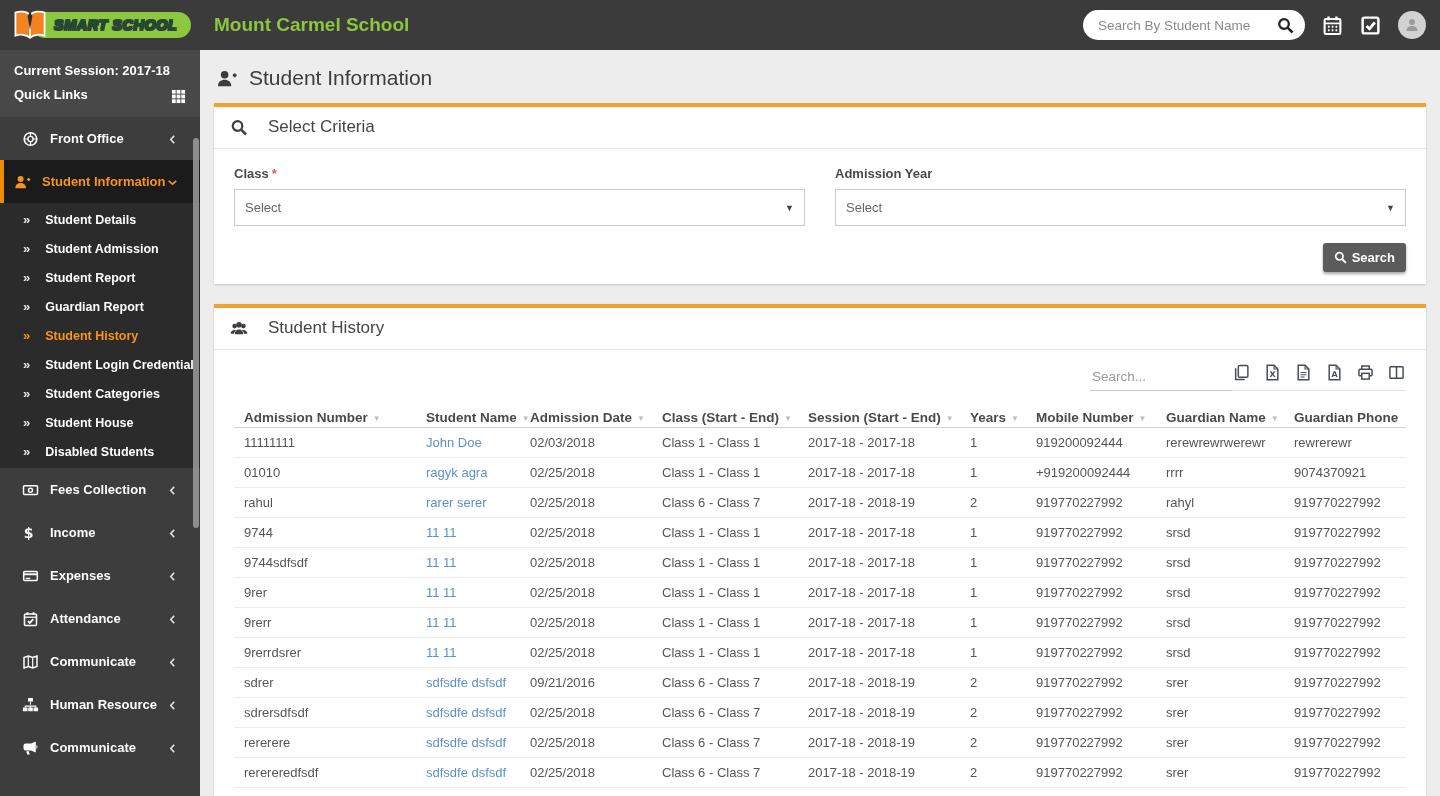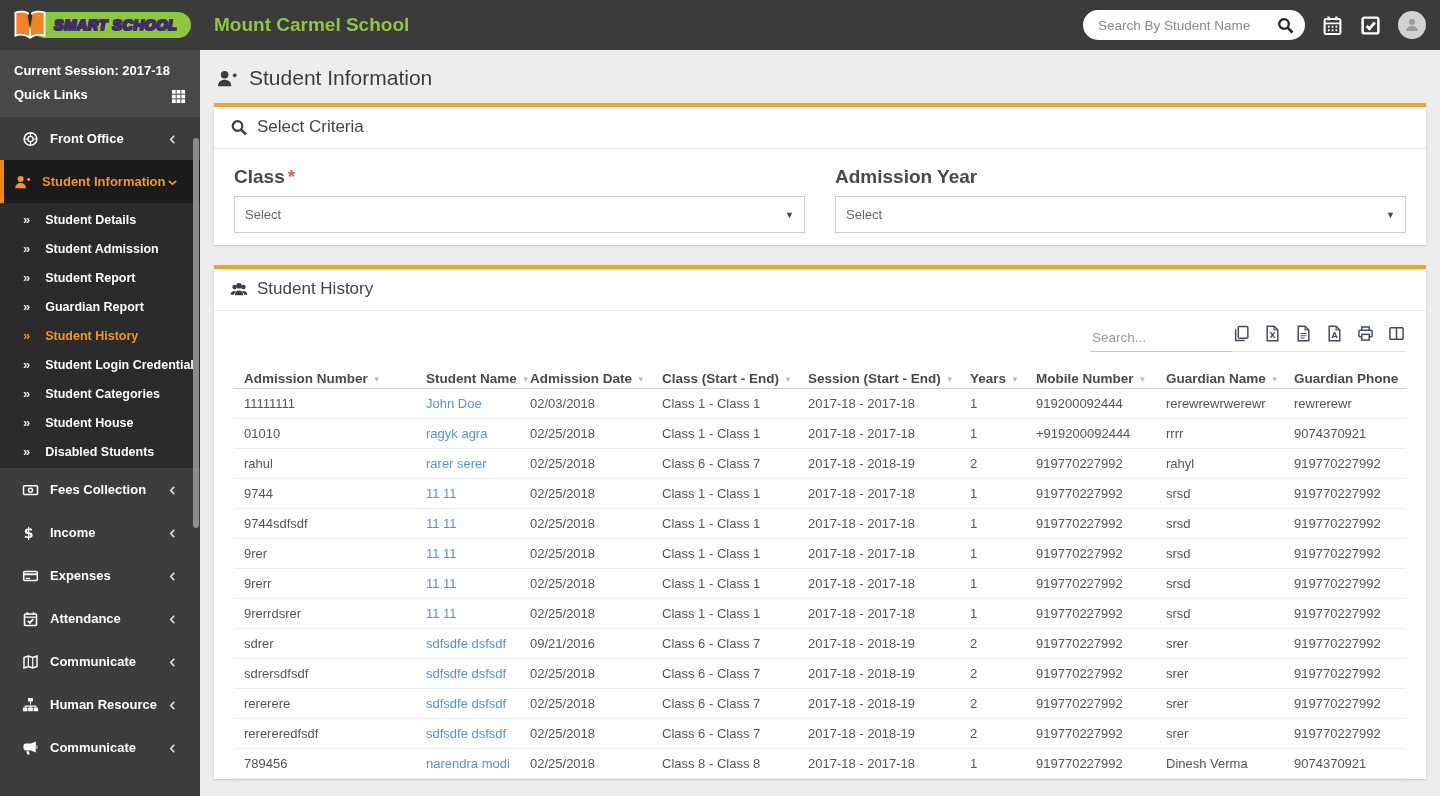--- a/index.html
+++ b/index.html
@@ -5,21 +5,21 @@
   * { margin:0; padding:0; box-sizing:border-box; }
   html,body { width:1440px; height:796px; overflow:hidden; }
   body { font-family:"Liberation Sans", sans-serif; background:#ededed; position:relative; }
 
   
   .topbar { position:absolute; top:0; left:0; width:1440px; height:50px; background:#3b3b3b;
             display:flex; align-items:center; z-index:20; }
   .logo-area { width:200px; display:flex; align-items:center; padding-left:12px; }
   .logo-book { width:36px; height:32px; position:relative; z-index:2; flex:none; }
   .logo-pill { background:#8dc63f; border-radius:15px; padding:5px 14px 5px 22px; margin-left:-16px;
-               color:#4c1d95; font-weight:bold; font-style:italic; font-size:14.5px; letter-spacing:.5px;
+               color:#14532d; font-weight:bold; font-style:italic; font-size:14.5px; letter-spacing:.5px;
                white-space:nowrap; text-shadow:1px 1px 0 #3c3c3c, -1px 1px 0 #3c3c3c, 1px -1px 0 #3c3c3c, -1px -1px 0 #3c3c3c; }
   .school-name { color:#8dc63f; font-weight:bold; font-size:19px; margin-left:14px; flex:1; }
   .topbar-right { display:flex; align-items:center; gap:17px; padding-right:14px; }
   .search-pill { width:222px; height:30px; background:#fff; border-radius:15px; display:flex;
                  align-items:center; padding:0 11px 0 15px; }
   .search-pill input { border:none; outline:none; width:162px; font-size:13.5px; color:#333; background:transparent; }
   .search-pill input::placeholder { color:#8a8a8a; }
   .search-pill .pill-btn { margin-left:auto; width:17px; height:17px; color:#222; cursor:pointer; }
   .top-icon { width:21px; height:21px; color:#fff; cursor:pointer; }
   .avatar { width:28px; height:28px; border-radius:50%; background:#d2d2d2; display:flex;
@@ -43,26 +43,26 @@
   .submenu-item .angles { margin-right:15px; font-size:13px; color:#e8e8e8; }
   .submenu-item.active, .submenu-item.active .angles { color:#f7941d; }
   .side-scrollbar { position:absolute; right:1px; top:88px; width:6px; height:390px;
                     background:#9b9b9b; border-radius:3px; opacity:.85; cursor:pointer; }
 
   
   .main { position:absolute; top:50px; left:200px; width:1240px; bottom:0; padding:0 14px; overflow:hidden; }
   .page-title { display:flex; align-items:center; gap:11px; font-size:21px; color:#3c3c3c; margin:16px 2px 13px; }
   .page-title .pt-icon { width:22px; height:19px; color:#3c3c3c; display:flex; }
   .panel { background:#fff; border-top:4px solid #f0a332; box-shadow:0 1px 2px rgba(0,0,0,.18); margin-bottom:20px; }
-  .panel-title { display:flex; align-items:center; gap:9px; padding:10px 16px 11px; font-size:17px;
+  .panel-title { display:flex; align-items:center; gap:20px; padding:10px 16px 11px; font-size:17px;
                  color:#454545; border-bottom:1px solid #e8e8e8; }
   .panel-title .ti-icon { width:18px; height:17px; color:#3f3f3f; display:flex; }
 
   .criteria-body { padding:17px 20px 12px; display:grid; grid-template-columns:1fr 1fr; column-gap:30px; }
-  .field-label { font-size:19px; font-weight:bold; color:#4a4a4a; margin-bottom:8px; }
+  .field-label { font-size:13px; font-weight:bold; color:#4a4a4a; margin-bottom:8px; }
   .req { color:#e05b5b; margin-left:3px; font-weight:bold; }
   .select-box { height:37px; border:1px solid #ccc; display:flex; align-items:center; padding:0 10px;
                 font-size:13px; color:#666; background:#fff; cursor:pointer; }
   .select-box .caret { margin-left:auto; font-size:9px; color:#444; }
   .btn-row { grid-column:2; display:flex; justify-content:flex-end; margin-top:17px; }
   .search-btn { background:#5b5b5b; color:#fff; font-size:13px; font-weight:bold; padding:7px 11px;
                 border-radius:3px; display:flex; align-items:center; gap:5px; border:none; cursor:pointer;
                 box-shadow:0 2px 3px rgba(0,0,0,.35); font-family:"Liberation Sans",sans-serif; }
   .search-btn .sb-icon { width:13px; height:13px; display:flex; }
 
@@ -335,20 +335,31 @@
           <span>Select</span>
           <span class="caret">▼</span>
         </div>
       </div>
       <div>
         <div class="field-label">Admission Year</div>
         <div class="select-box">
           <span>Select</span>
           <span class="caret">▼</span>
         </div>
+      </div>
+      <div class="btn-row">
+        <button class="search-btn">
+          <span class="sb-icon">
+              <svg viewBox="0 0 16 16" width="100%" height="100%">
+                <circle cx="6.6" cy="6.6" r="4.5" fill="none" stroke="currentColor" stroke-width="2.1"></circle>
+                <path d="M10.2 10.2 L14.6 14.6" stroke="currentColor" stroke-width="2.4"></path>
+              </svg>
+            </span>
+          <span>Search</span>
+        </button>
       </div>
     </div>
   </section>
 
   <section class="panel">
     <div class="panel-title">
       <span class="ti-icon">
           <svg viewBox="0 0 18 16" width="100%" height="100%" fill="currentColor">
             <circle cx="4.6" cy="5.6" r="2.3"></circle>
             <circle cx="13.4" cy="5.6" r="2.3"></circle>

